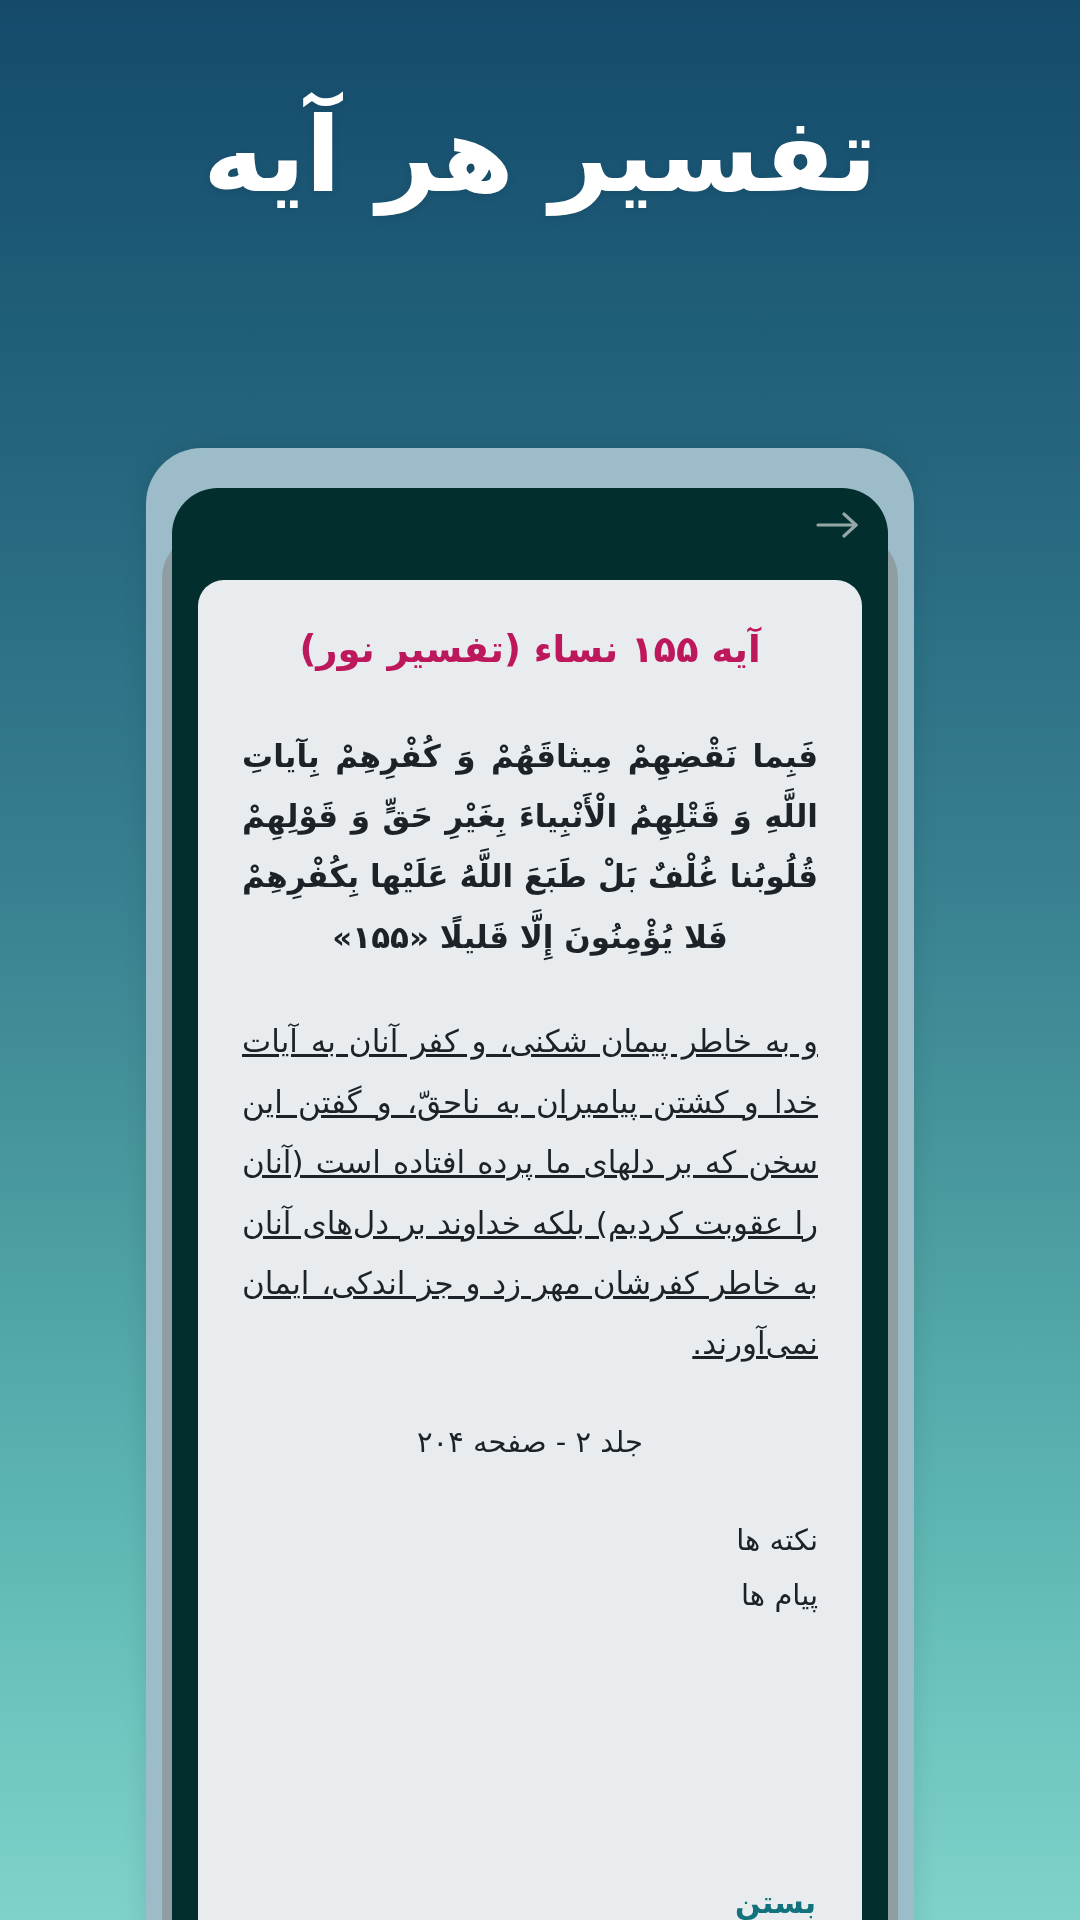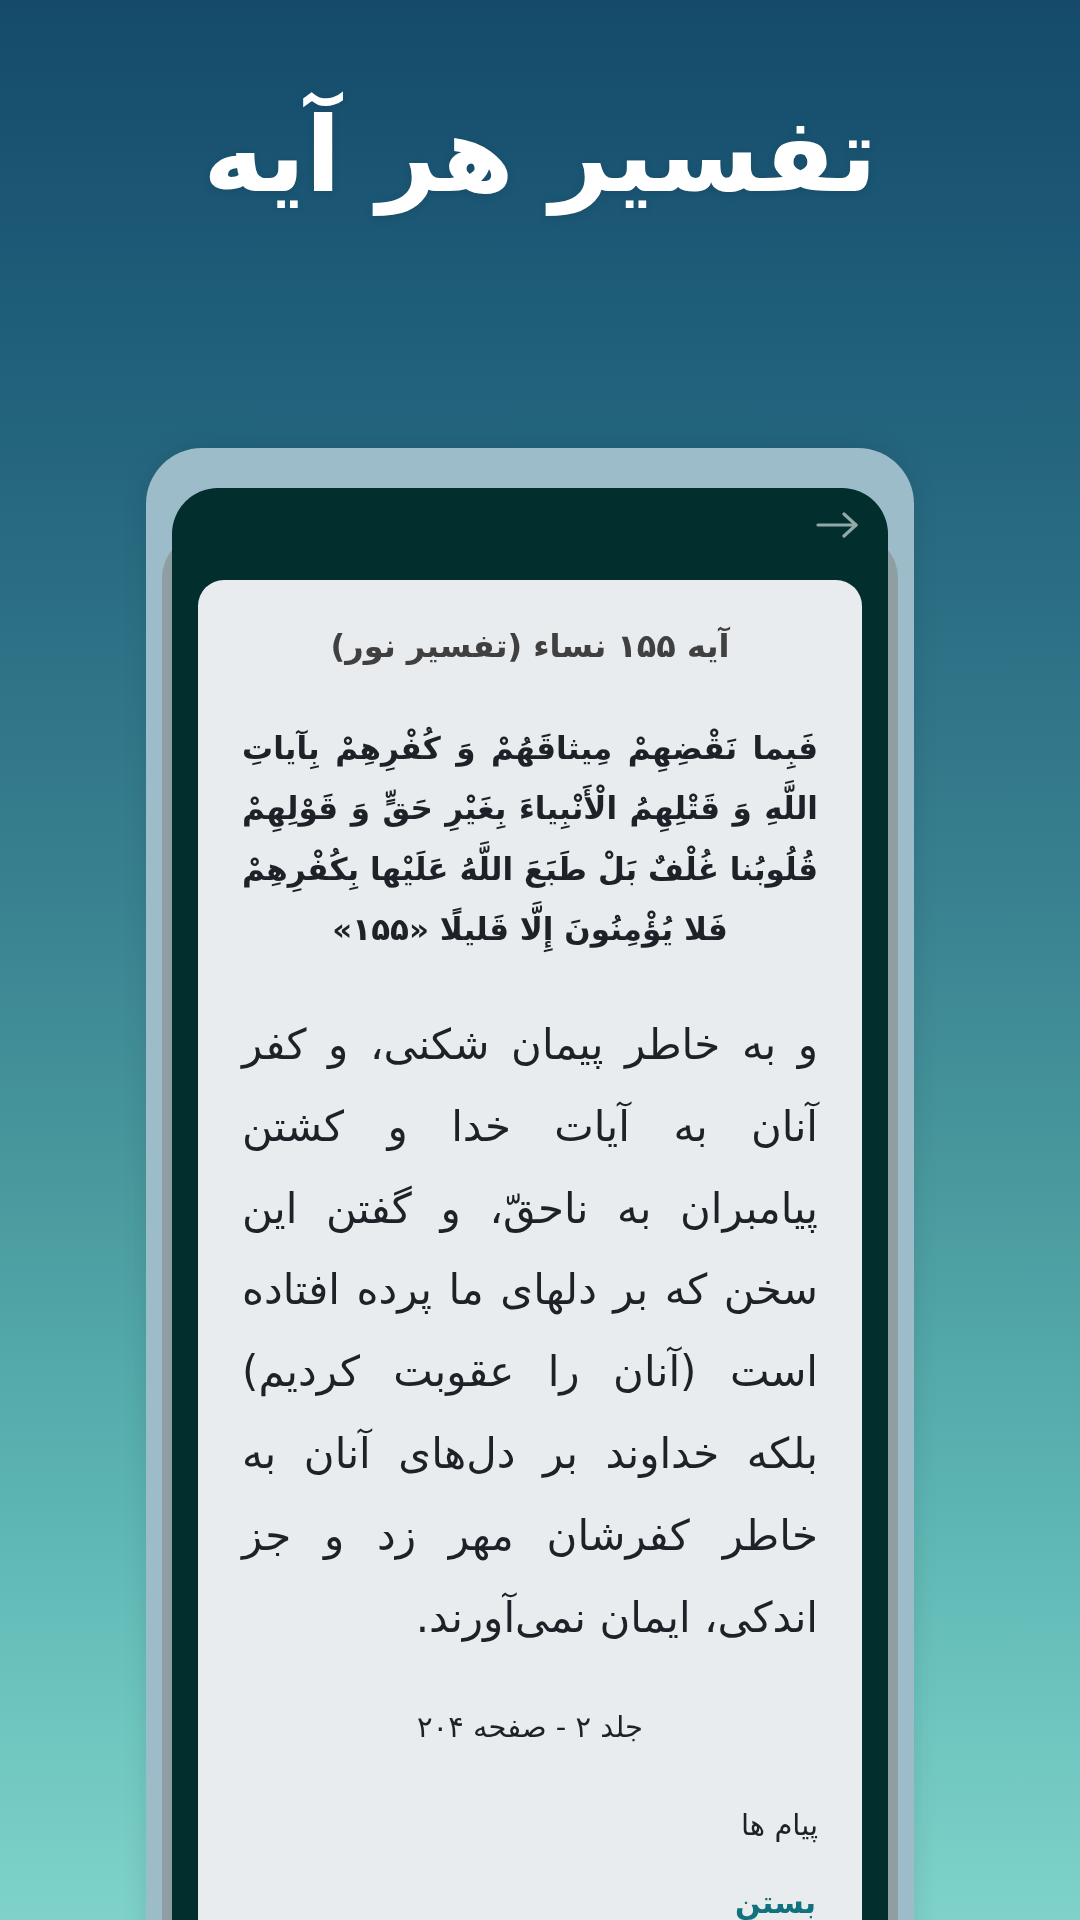--- a/index.html
+++ b/index.html
@@ -105,46 +105,47 @@
     background:#e8ecef;
     border-radius:26px 26px 0 0;
     padding:42px 44px 0 44px;
     direction:rtl;
     text-align:right;
     color:#20262b;
     overflow:hidden;
   }
 
   .card-title {
-    font-size:32px;
+    font-size:37px;
     font-weight:bold;
     text-align:center;
-    color:#404040;
+    color:#be185d;
     line-height:1.5;
     margin-bottom:48px;
   }
 
   .verse-arabic {
     font-size:31px;
     line-height:1.95;
     text-align:justify;
     text-align-last:center;
     color:#1c2227;
     font-weight:700;
     margin-bottom:44px;
     direction:rtl;
   }
 
   .translation {
-    font-size:42px;
+    font-size:31px;
     line-height:1.95;
     text-align:justify;
     text-align-last:right;
     color:#1c2227;
     margin-bottom:42px;
+    text-decoration:underline;
   }
 
   .source-ref {
     font-size:29px;
     line-height:1.8;
     text-align:center;
     color:#1c2227;
     margin-bottom:48px;
   }
 
@@ -202,20 +203,21 @@
     <div class="tafsir-card">
 
       <div class="card-title">آیه ۱۵۵ نساء (تفسیر نور)</div>
 
       <div class="verse-arabic">فَبِما نَقْضِهِمْ مِيثاقَهُمْ وَ كُفْرِهِمْ بِآياتِ اللَّهِ وَ قَتْلِهِمُ الْأَنْبِياءَ بِغَيْرِ حَقٍّ وَ قَوْلِهِمْ قُلُوبُنا غُلْفٌ بَلْ طَبَعَ اللَّهُ عَلَيْها بِكُفْرِهِمْ فَلا يُؤْمِنُونَ إِلَّا قَليلًا «۱۵۵»</div>
 
       <div class="translation">و به خاطر پیمان شکنی، و کفر آنان به آیات خدا و کشتن پیامبران به ناحقّ، و گفتن این سخن که بر دلهای ما پرده افتاده است (آنان را عقوبت کردیم) بلکه خداوند بر دل‌های آنان به خاطر کفرشان مهر زد و جز اندکی، ایمان نمی‌آورند.</div>
 
       <div class="source-ref">جلد ۲ - صفحه ۲۰۴</div>
 
+      <div class="section-heading">نکته ها</div>
 
 
       <div class="section-heading">پیام ها</div>
 
       <button class="close-button">بستن</button>
 
     </div>
   </div>
 </div>
 

